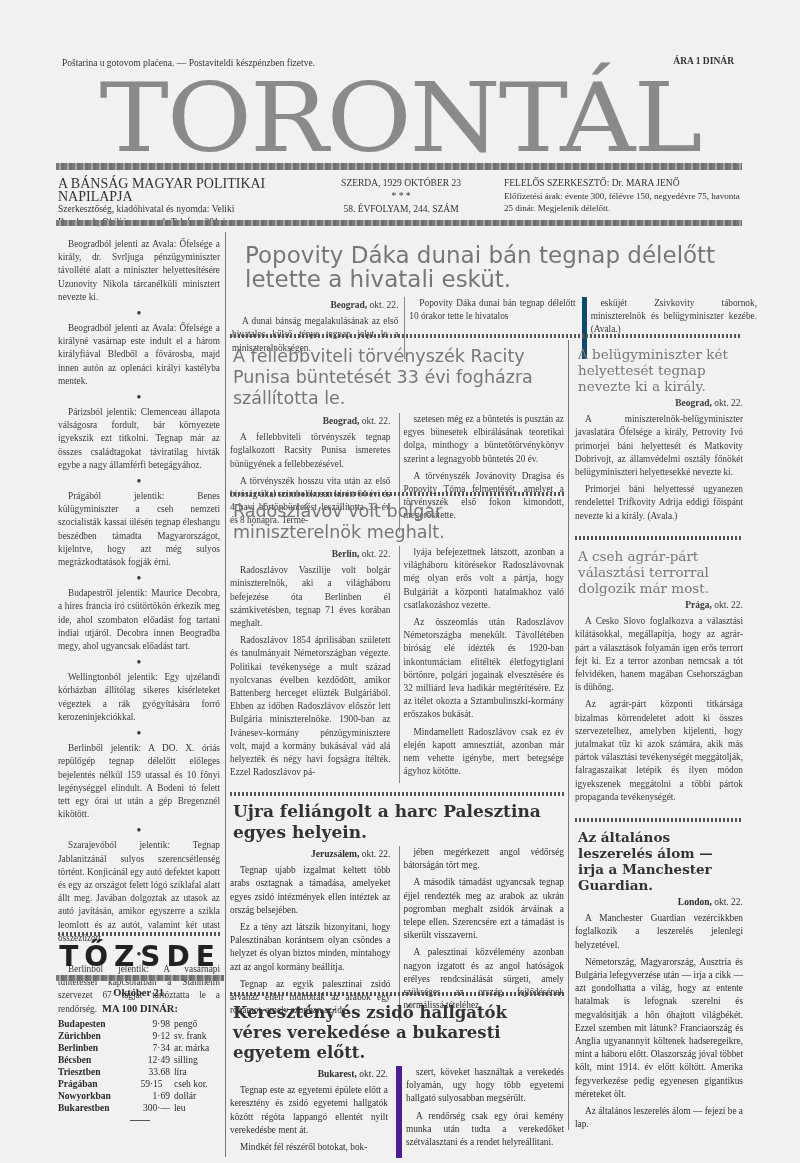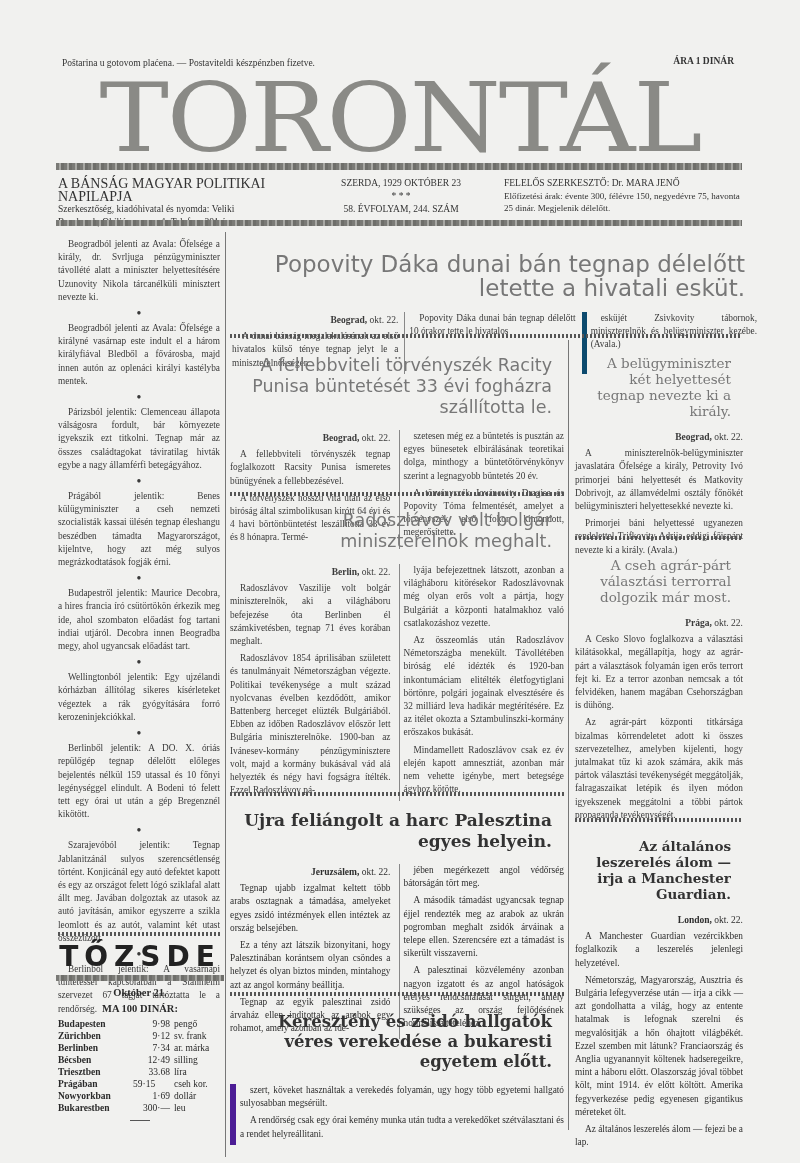--- a/index.html
+++ b/index.html
@@ -7,21 +7,21 @@
   .abs{position:absolute;}
   .topline{font-size:9.5px;color:#333;}
   .masthead{left:80px;top:68px;width:640px;height:100px;text-align:center;font-family:"DejaVu Serif",serif;font-size:104px;line-height:100px;letter-spacing:-2px;color:#8a8a86;transform:scaleY(0.92);}
   .rule{height:7px;background:repeating-linear-gradient(90deg,#7a7a76 0 3px,#a8a8a4 3px 5px,#6e6e6a 5px 8px);}
   .hdr{font-size:9.5px;line-height:13px;color:#333;}
   .col{font-size:9.3px;line-height:13.2px;text-align:justify;color:#3a3a3a;}
   .col p{margin:0 0 4px 0;text-indent:10px;}
   .dot{text-align:center;font-size:8px;line-height:10px;margin:2px 0 4px;}
   .vline{width:1px;background:#777;}
   .stars{height:4px;background:repeating-linear-gradient(90deg,#555 0 2px,transparent 2px 4px);}
-  h2{margin:12px;font-family:"DejaVu Sans",sans-serif;font-weight:normal;text-align:right;color:#777;}
+  h2{margin:3px;font-family:"DejaVu Sans",sans-serif;font-weight:normal;text-align:left;color:#777;}
   .dl{text-align:right;font-size:9.5px;margin:2px 0 3px;}
   .dl b{font-weight:bold;}
   .twocol{display:flex;gap:8px;}
   .twocol>div{flex:1;}
   .tozsde{font-family:"DejaVu Sans",sans-serif;font-weight:bold;font-size:28px;letter-spacing:6px;text-align:center;color:#222;}
   table.rates{font-size:9.5px;border-collapse:collapse;width:100%;}
   table.rates td{padding:0 2px;line-height:12px;}
 </style>
 </head>
 <body>
@@ -98,21 +98,21 @@
           <td style="text-align:right;">12·49</td>
           <td>silling</td>
         </tr>
     <tr>
           <td style="font-weight:bold;">Triesztben</td>
           <td style="text-align:right;">33.68</td>
           <td>líra</td>
         </tr>
     <tr>
           <td style="font-weight:bold;">Prágában</td>
-          <td style="text-align:left;">59·15</td>
+          <td style="text-align:center;">59·15</td>
           <td>cseh kor.</td>
         </tr>
     <tr>
           <td style="font-weight:bold;">Nowyorkban</td>
           <td style="text-align:right;">1·69</td>
           <td>dollár</td>
         </tr>
     <tr>
           <td style="font-weight:bold;">Bukarestben</td>
           <td style="text-align:right;">300·—</td>
@@ -201,20 +201,25 @@
       <p>A második támadást ugyancsak tegnap éjjel rendezték meg az arabok az ukrán pogromban meghalt zsidók árváinak a telepe ellen. Szerencsére ezt a támadást is sikerült visszaverni.</p>
       <p>A palesztinai közvélemény azonban nagyon izgatott és az angol hatóságok erélyes rendcsinálását sürgeti, amely szükséges az ország fejlődésének normálissá tételéhez.</p>
     </div>
   </div>
 </div>
 <div class="abs stars" style="left:230px;top:992px;width:334px;"></div>
 
 <div class="abs" style="left:230px;top:1000px;width:334px;">
   <h2 style="font-size:16.5px;line-height:20px;font-family:'DejaVu Serif',serif;font-weight:bold;color:#333;">Keresztény és zsidó hallgatók véres verekedése a bukaresti egyetem előtt.</h2>
   <div class="twocol col" style="margin-top:3px;color:#2e2e2e;">
+    <div>
+      <div class="dl"><b>Bukarest,</b> <span>okt. 22.</span></div>
+      <p>Tegnap este az egyetemi épülete előtt a keresztény és zsidó egyetemi hallgatók között régóta lappangó ellentét nyilt verekedésbe ment át.</p>
+      <p>Mindkét fél részéről botokat, bok-</p>
+    </div>
     <div style="border-left:6px solid #4c1d95;padding-left:4px;">
       <p>szert, köveket használtak a verekedés folyamán, ugy hogy több egyetemi hallgató sulyosabban megsérült.</p>
       <p>A rendőrség csak egy órai kemény munka után tudta a verekedőket szétválasztani és a rendet helyreállitani.</p>
     </div>
   </div>
 </div>
 
 <div class="abs" style="left:575px;top:545px;width:168px;">
   <h2 style="font-size:13.5px;line-height:16px;font-family:'DejaVu Serif',serif;">A cseh agrár-párt választási terrorral dolgozik már most.</h2>
   <div class="col">

